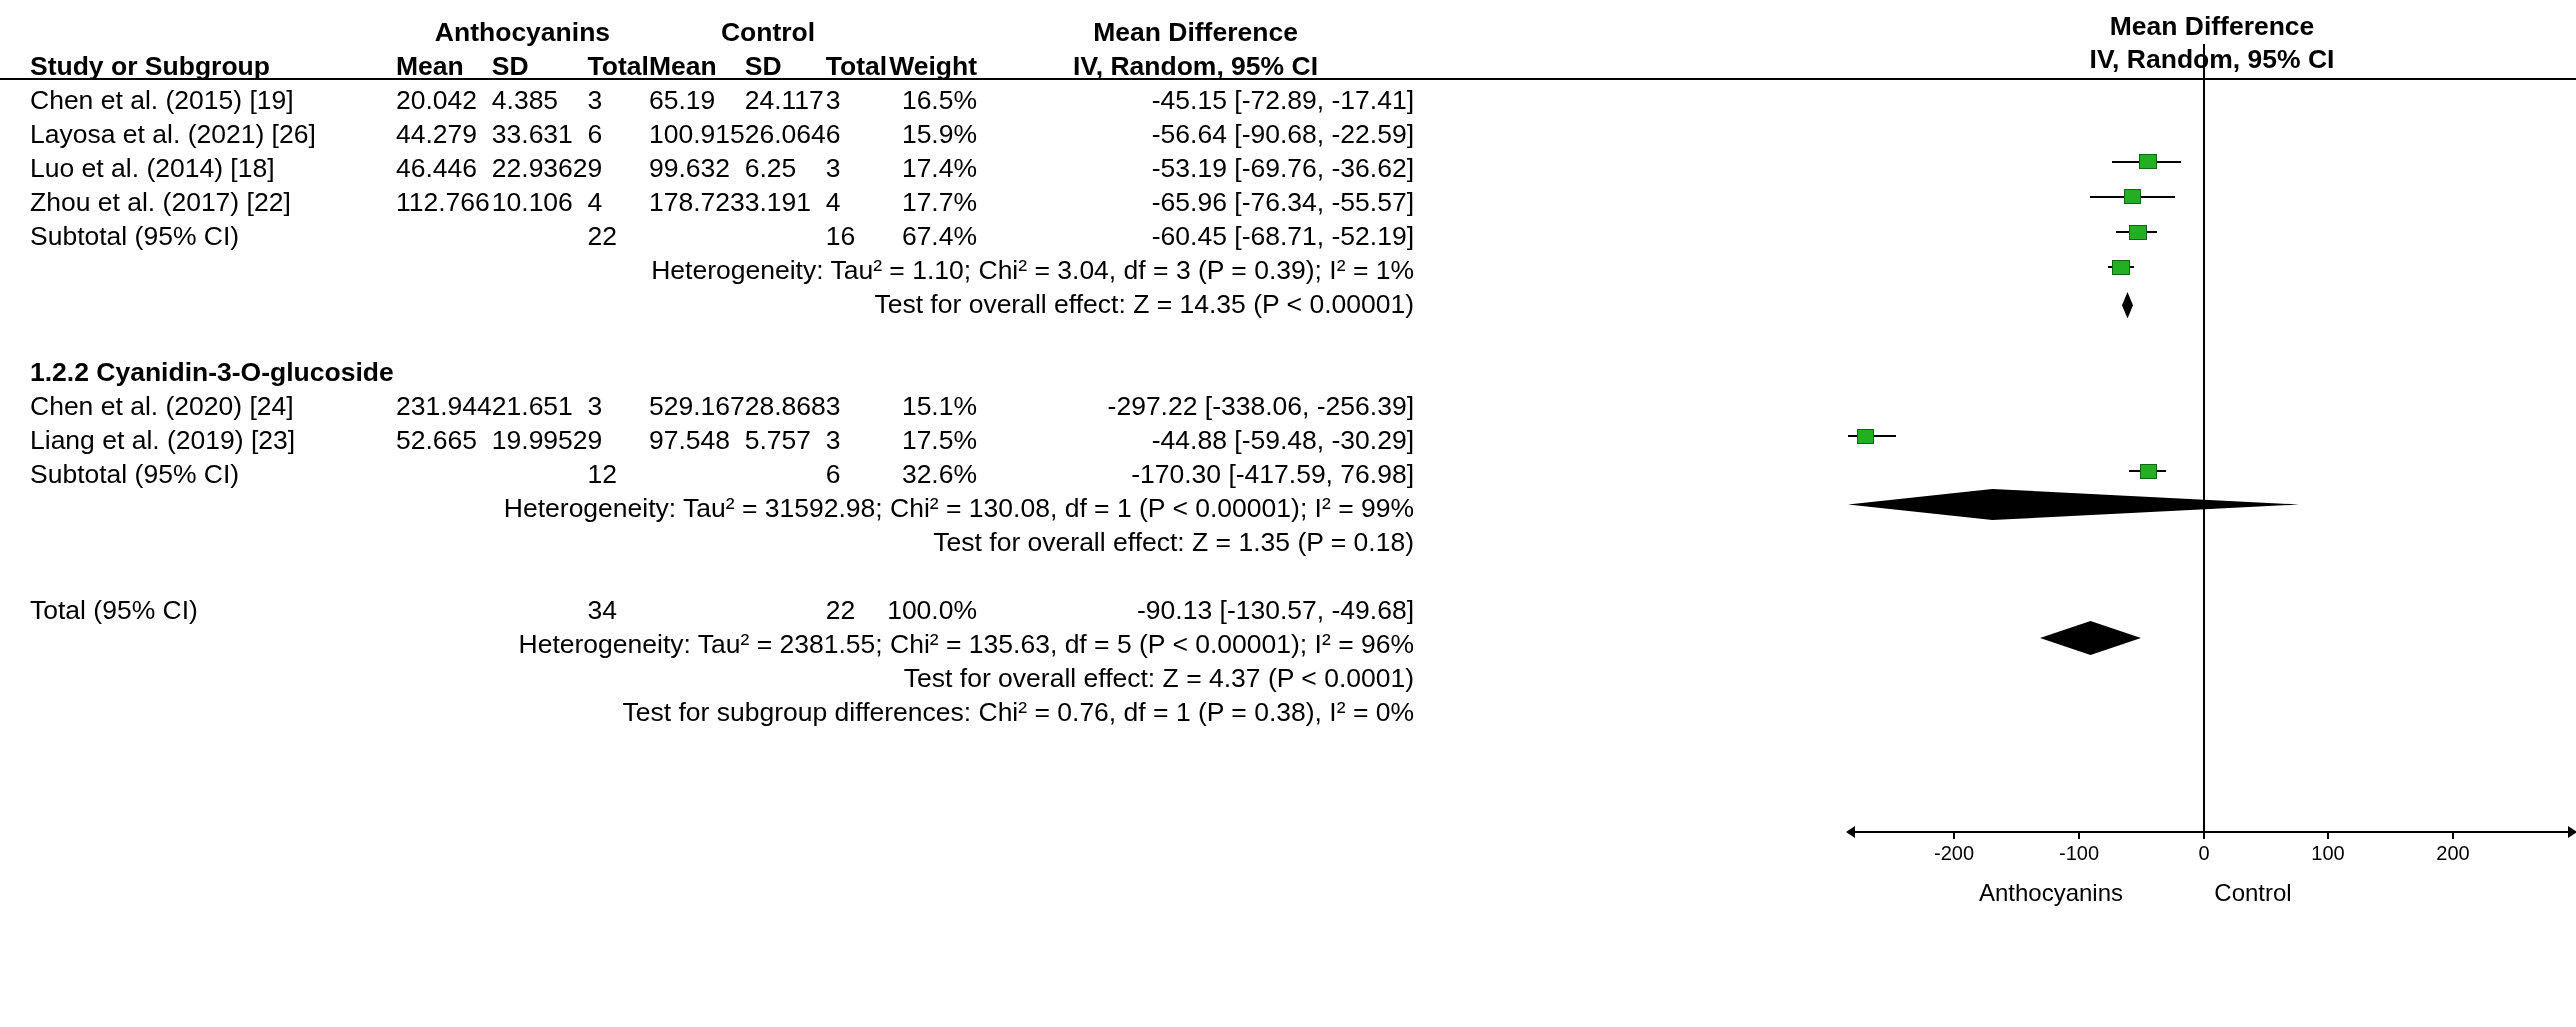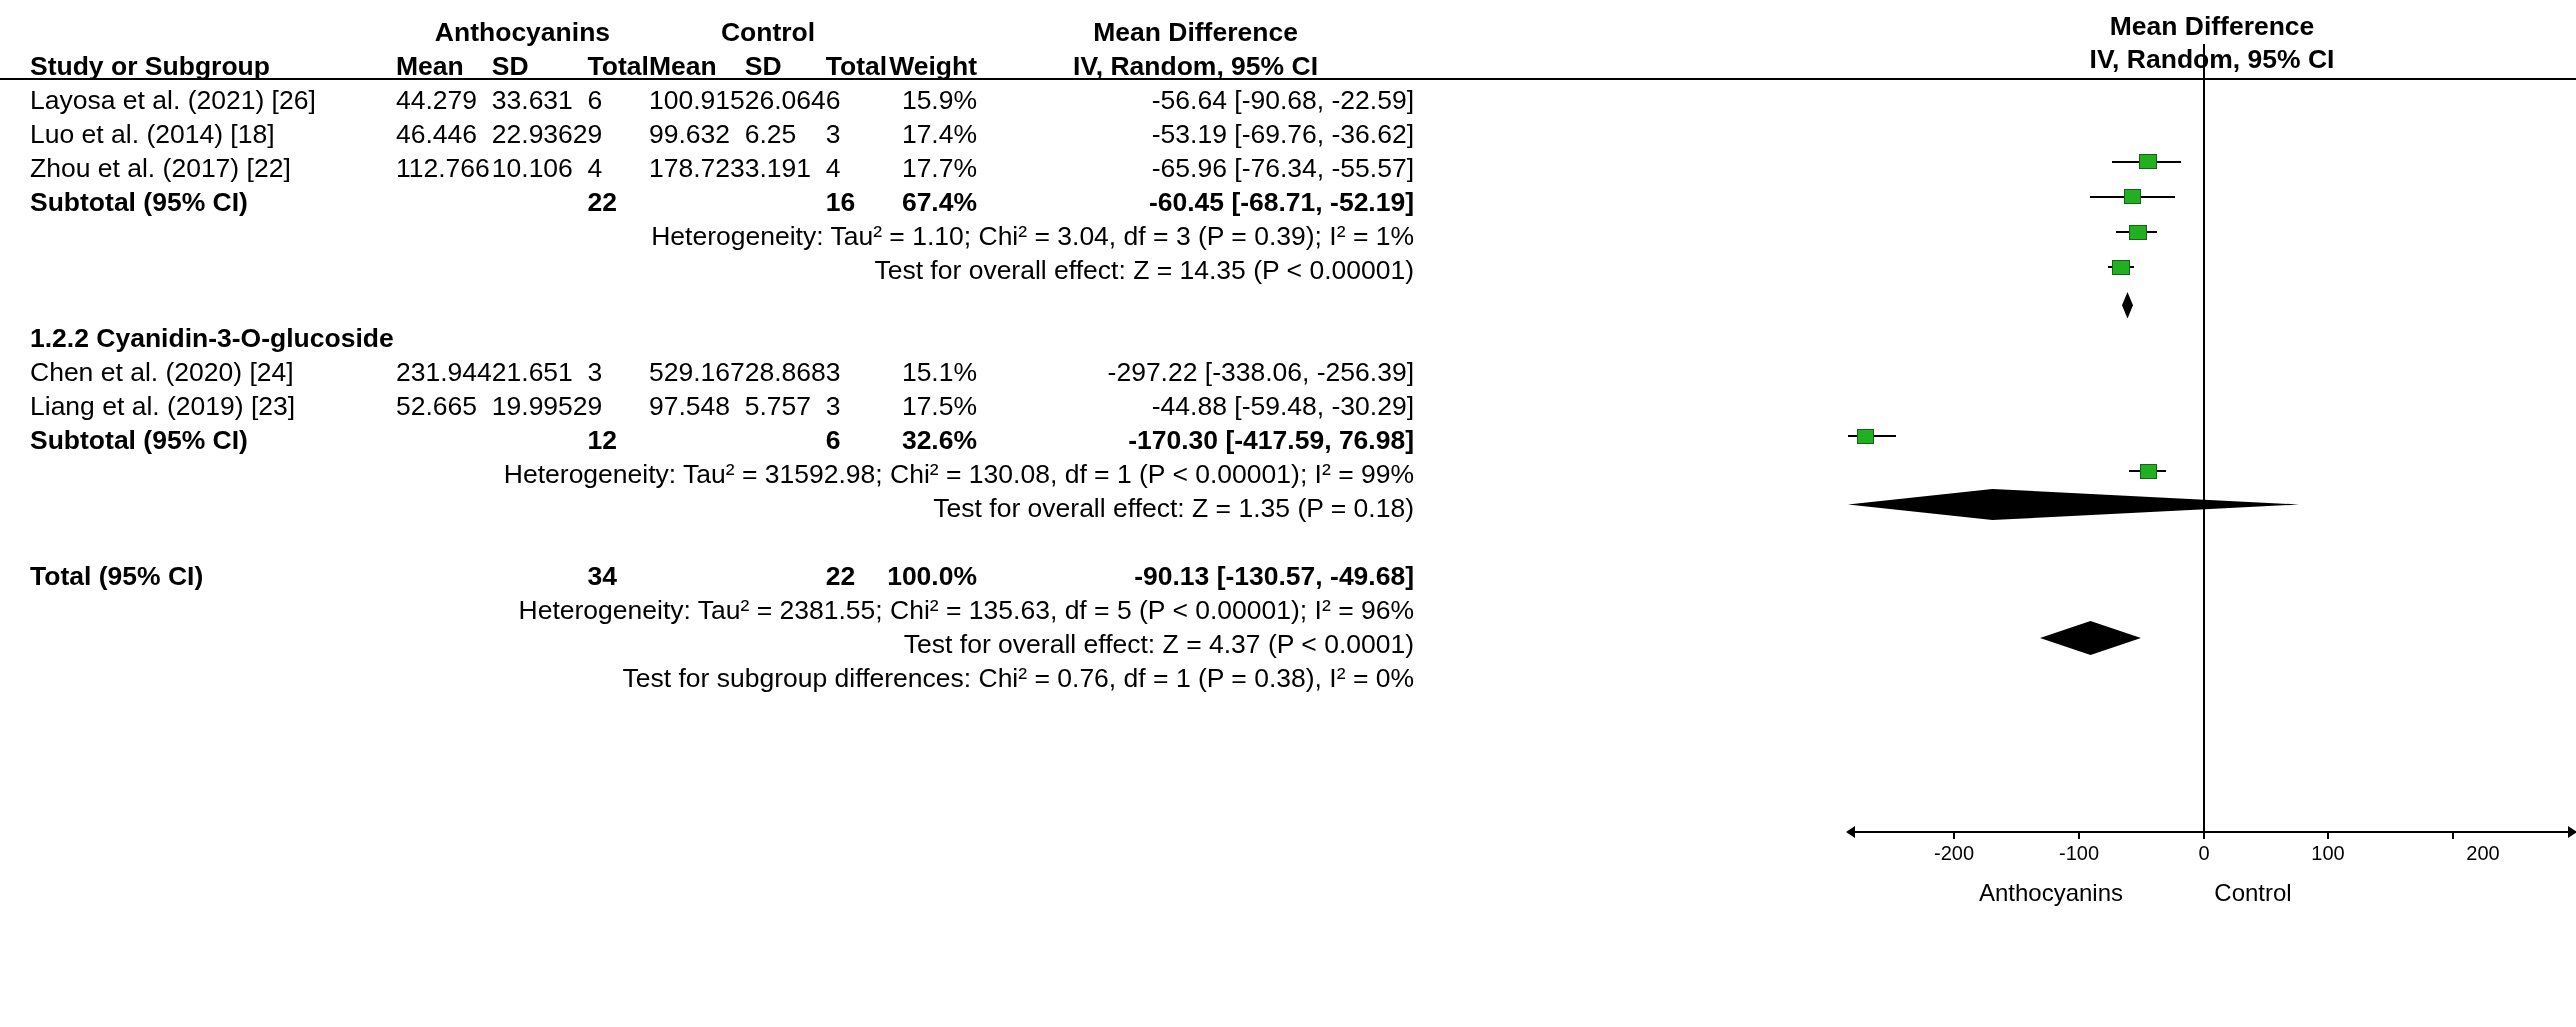--- a/index.html
+++ b/index.html
@@ -39,21 +39,21 @@
     padding-bottom: 3.1px;
   }
   .hdr-col {
     font-weight: bold;
   }
   .c-study { width: 366px; text-align: left; }
   .c-num   { padding-left: 20px; }
   .c-tot   { text-align: left; padding-left: 20px; }
   .c-wt    { text-align: right; padding-left: 23.4px; }
   .c-md    { text-align: right; padding-left: 34px; width: 437px;}
-  .bold { font-weight: bold; margin-top: 8px; }
+  .bold { font-weight: normal; margin-top: 8px; }
   .subgroup-title { font-weight: bold; text-align: left; }
   .hetero { text-align: right; }
   .spacer-row td { height: 36px; }
   .rule {
     position: absolute;
     left: 0;
     height: 1.6px;
     background: #000;
   }
   
@@ -142,20 +142,31 @@
       <td class="c-num hdr-col">SD</td>
       <td class="c-tot hdr-col">Total</td>
       <td class="c-num hdr-col">Mean</td>
       <td class="c-num hdr-col">SD</td>
       <td class="c-tot hdr-col">Total</td>
       <td class="c-wt hdr-col">Weight</td>
       <td class="c-md hdr-col" style="text-align:center">IV, Random, 95% CI</td>
     </tr>
 
     <tr>
+      <td class="c-study">Chen et al. (2015) [19]</td>
+      <td class="c-num">20.042</td>
+      <td class="c-num">4.385</td>
+      <td class="c-tot">3</td>
+      <td class="c-num">65.19</td>
+      <td class="c-num">24.117</td>
+      <td class="c-tot">3</td>
+      <td class="c-wt">16.5%</td>
+      <td class="c-md">-45.15 [-72.89, -17.41]</td>
+    </tr>
+    <tr>
       <td class="c-study">Layosa et al. (2021) [26]</td>
       <td class="c-num">44.279</td>
       <td class="c-num">33.631</td>
       <td class="c-tot">6</td>
       <td class="c-num">100.915</td>
       <td class="c-num">26.064</td>
       <td class="c-tot">6</td>
       <td class="c-wt">15.9%</td>
       <td class="c-md">-56.64 [-90.68, -22.59]</td>
     </tr>
@@ -284,21 +295,21 @@
     <div class="tick" style="left:105px; top:831px;"></div>
     <div class="tick" style="left:230px; top:831px;"></div>
     <div class="tick" style="left:355px; top:831px;"></div>
     <div class="tick" style="left:479px; top:831px;"></div>
     <div class="tick" style="left:604px; top:831px;"></div>
 
     <div class="tick-lbl" style="left:106px; top:842px;">-200</div>
     <div class="tick-lbl" style="left:231px; top:842px;">-100</div>
     <div class="tick-lbl" style="left:356px; top:842px;">0</div>
     <div class="tick-lbl" style="left:480px; top:842px;">100</div>
-    <div class="tick-lbl" style="left:605px; top:842px;margin-left:30px;">200</div>
+    <div class="tick-lbl" style="left:605px; top:842px;">200</div>
 
     <div class="axis-name" style="left:203px; top:879px;">Anthocyanins</div>
     <div class="axis-name" style="left:405px; top:879px;">Control</div>
 
     <div class="ci-line" style="left:264px; top:161px; width:69px;"></div>
     <div class="box" style="left:291px; top:154px; width:15.6px; height:13.3px;"></div>
 
     <div class="ci-line" style="left:242px; top:196px; width:85px;"></div>
     <div class="box" style="left:276px; top:189px; width:15px; height:13.3px;"></div>
 

